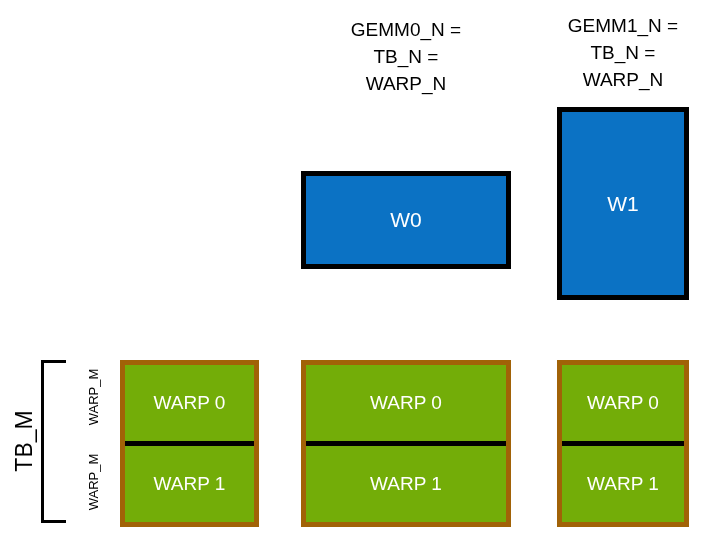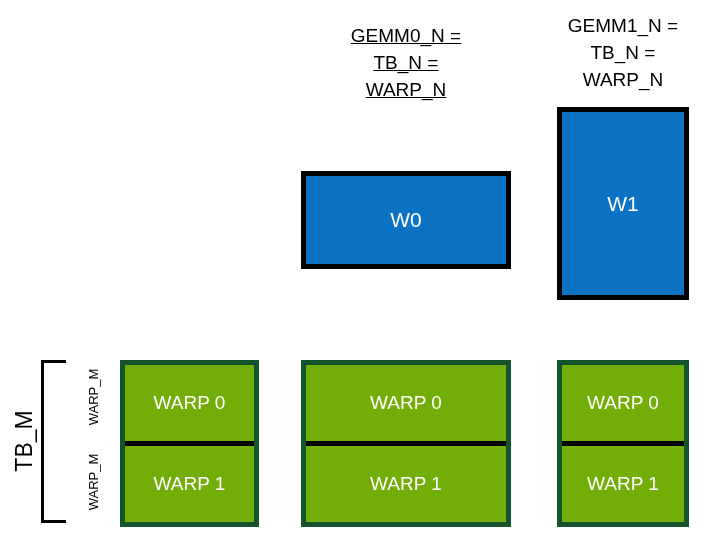--- a/index.html
+++ b/index.html
@@ -25,23 +25,22 @@
     text-align: center;
     color: #000000;
     font-size: 19px;
     line-height: 27px;
     font-family: "Liberation Sans", sans-serif;
     white-space: pre-line;
     letter-spacing: 0px;
   }
   #header-gemm0 {
     left: 295px;
-    top: 22px;
+    top: 16px;
     width: 222px;
-    text-decoration: underline;
   }
   #header-gemm1 {
     left: 541px;
     top: 12px;
     width: 164px;
   }
 
   
   .blue-tile {
     position: absolute;
@@ -66,21 +65,21 @@
     top: 107px;
     width: 132px;
     height: 193px;
   }
 
   
   .green-column {
     position: absolute;
     top: 360px;
     height: 167px;
-    border: 5px solid #14532d;
+    border: 5px solid #a16207;
     box-sizing: border-box;
     display: flex;
     flex-direction: column;
     background: #404040;
   }
   #green-col-0 { left: 120px; width: 139px; }
   #green-col-1 { left: 301px; width: 210px; }
   #green-col-2 { left: 557px; width: 132px; }
 
   .green-cell {

